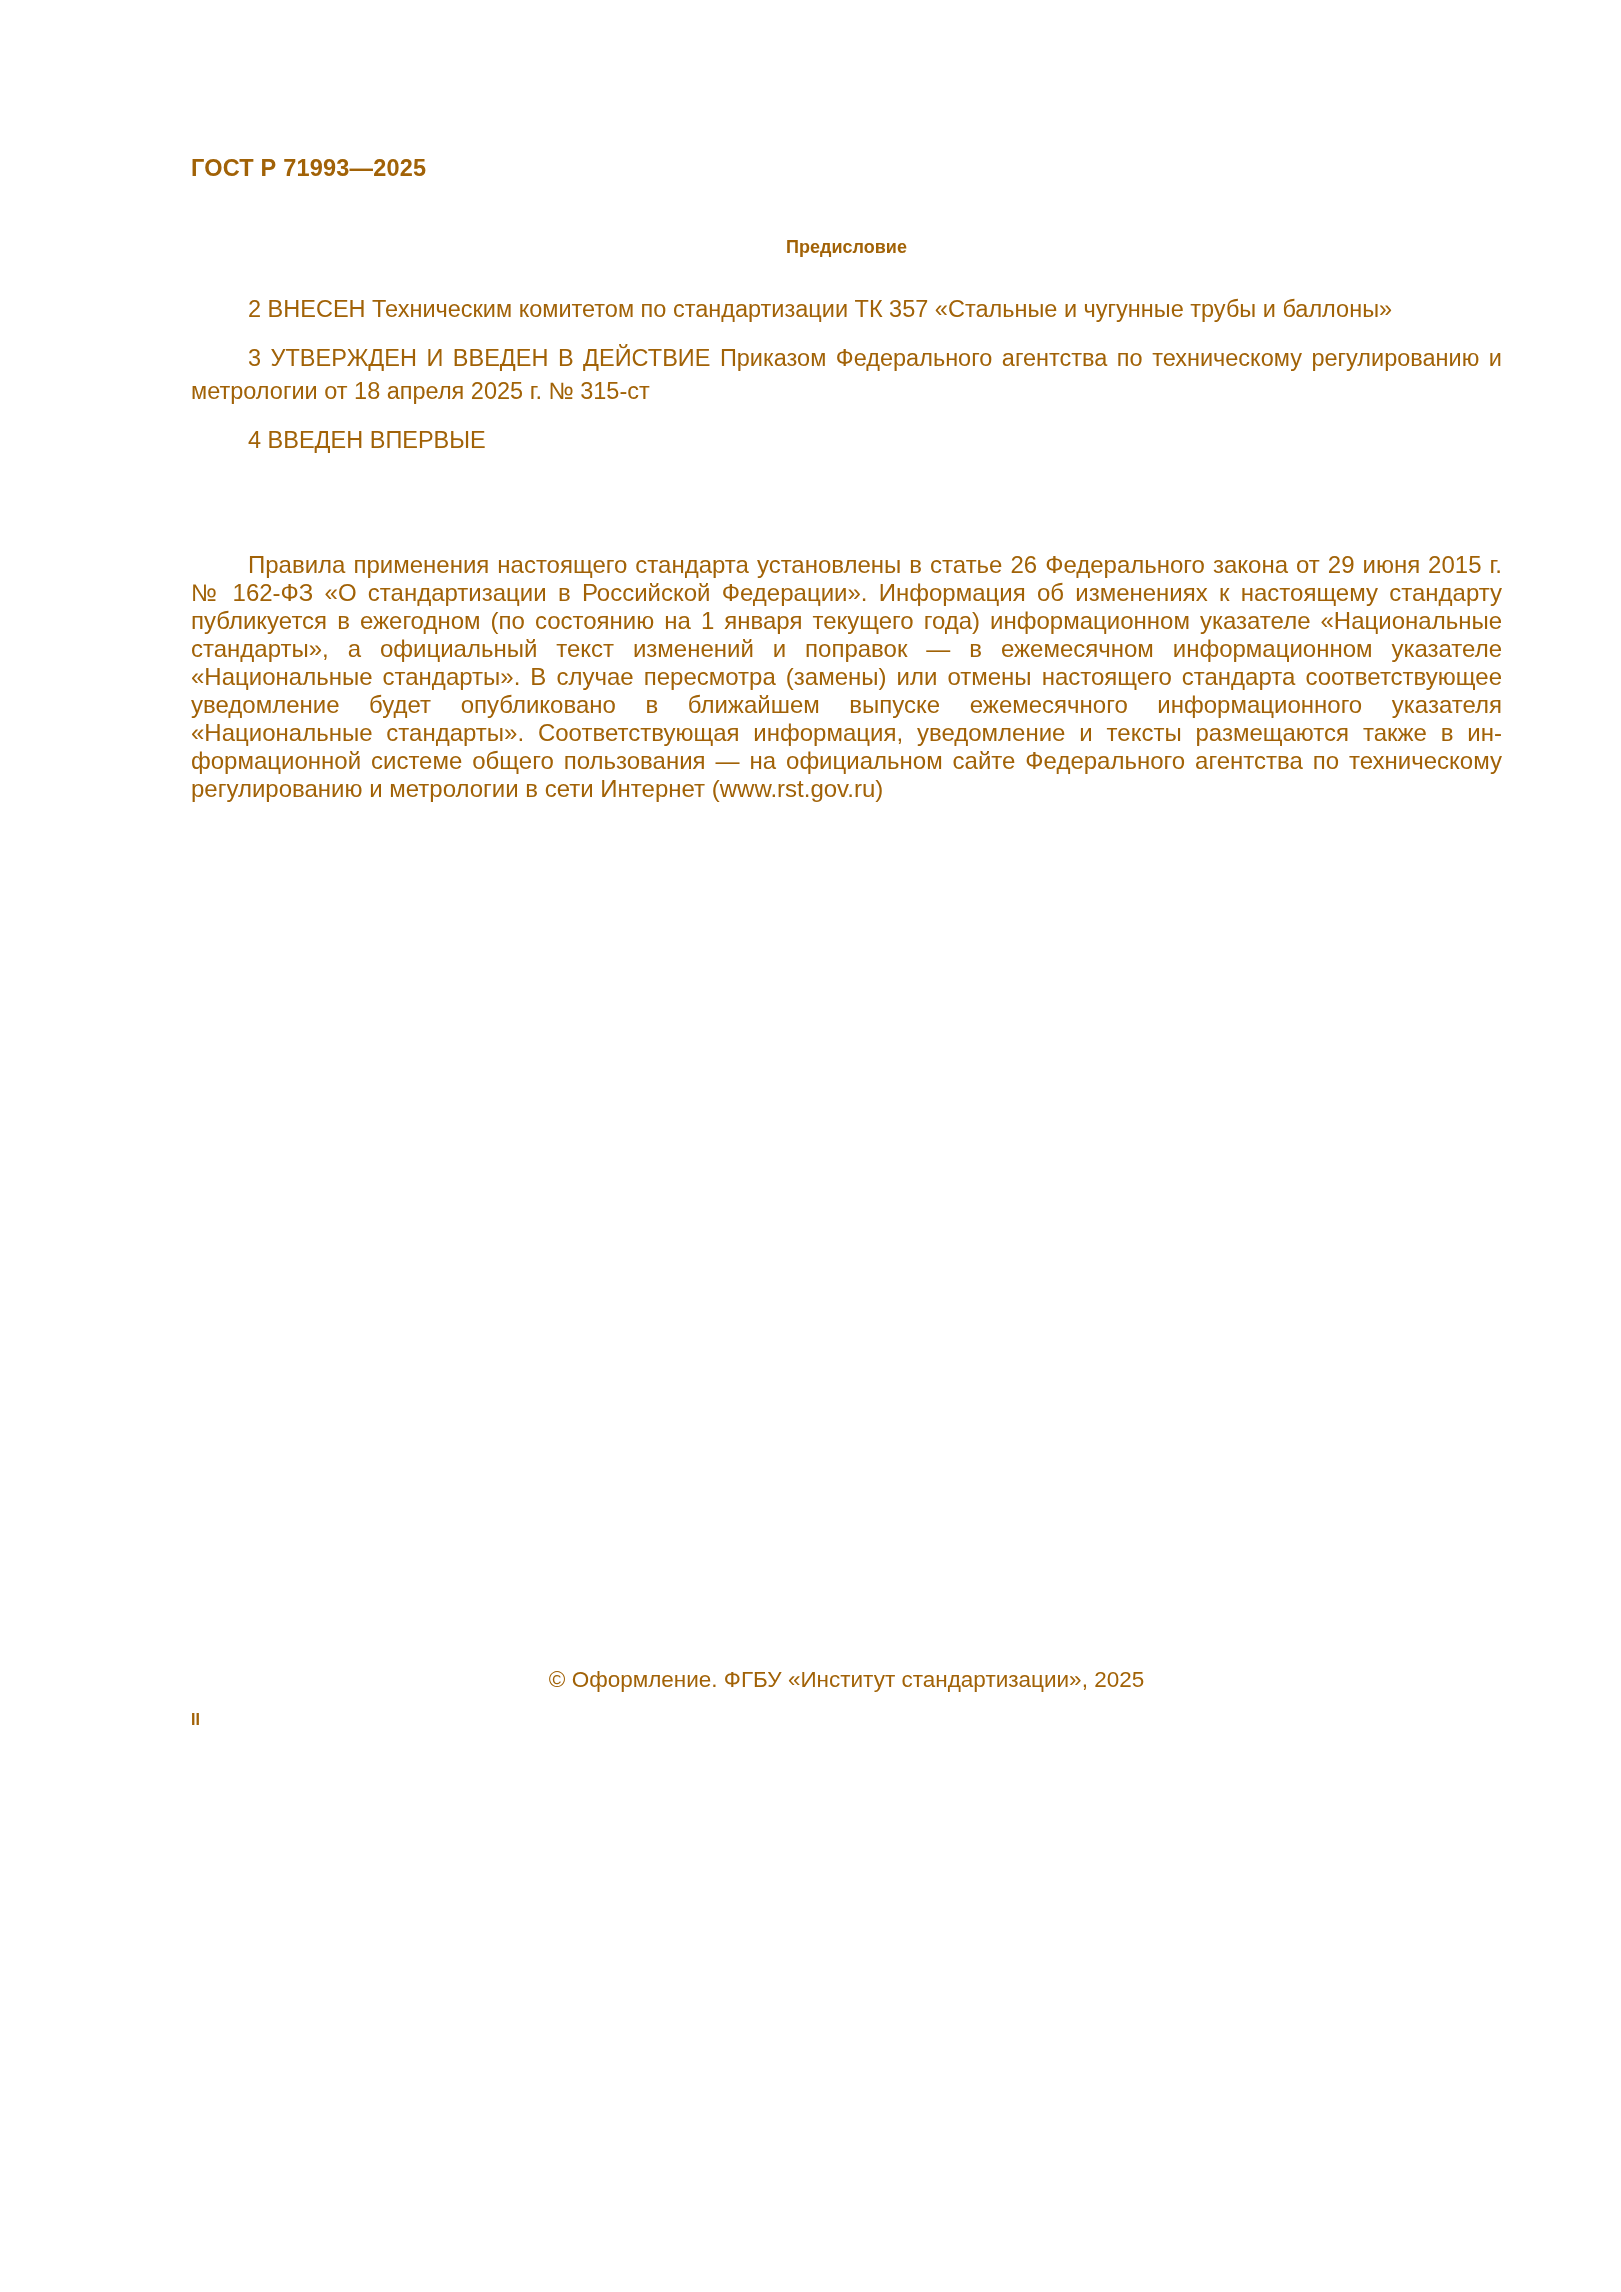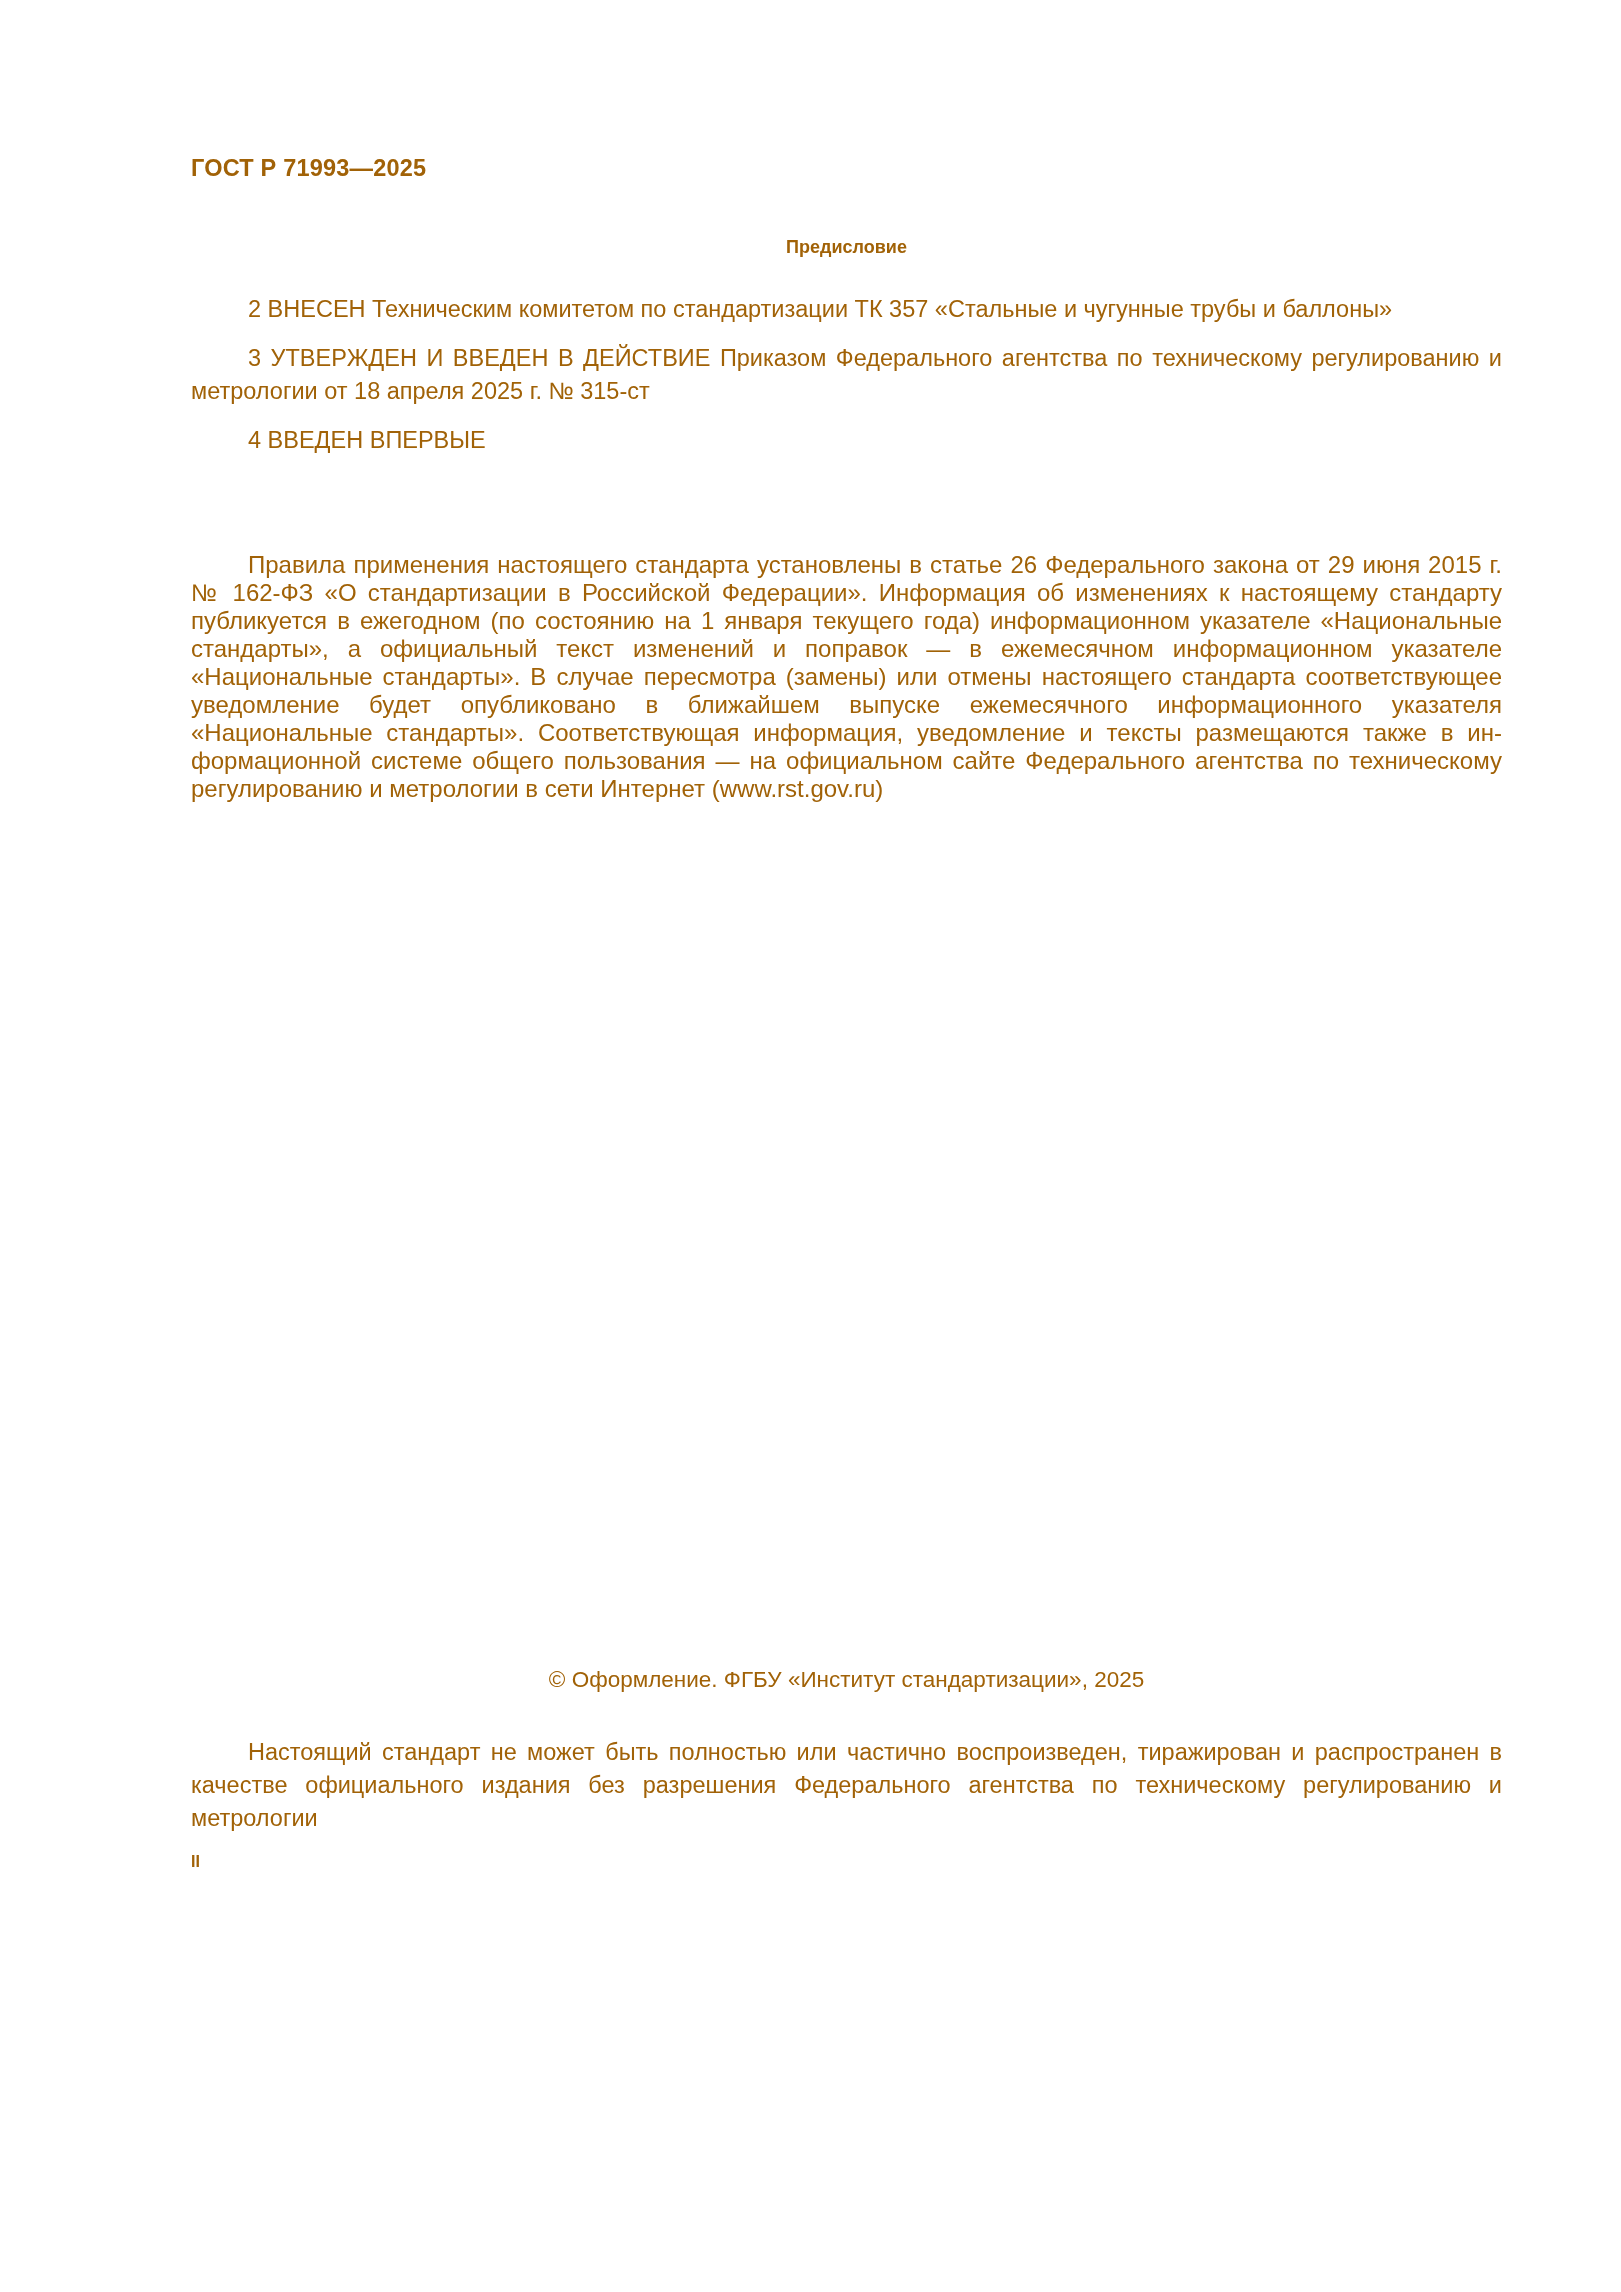--- a/index.html
+++ b/index.html
@@ -74,18 +74,17 @@
   <div class="foreword">
     <p>2 ВНЕСЕН Техническим комитетом по стандартизации ТК 357 «Стальные и чугунные трубы и баллоны»</p>
     <p>3 УТВЕРЖДЕН И ВВЕДЕН В ДЕЙСТВИЕ Приказом Федерального агентства по техническому регулированию и метрологии от 18 апреля 2025 г. № 315-ст</p>
     <p>4 ВВЕДЕН ВПЕРВЫЕ</p>
   </div>
 
   <div class="legal-notice">Правила применения настоящего стандарта установлены в статье 26 Федерального закона от 29 июня 2015 г. № 162-ФЗ «О стандартизации в Российской Федерации». Информация об из­менениях к настоящему стандарту публикуется в ежегодном (по состоянию на 1 января текущего года) информационном указателе «Национальные стандарты», а официальный текст изменений и поправок — в ежемесячном информационном указателе «Национальные стандарты». В случае пересмотра (замены) или отмены настоящего стандарта соответствующее уведомление будет опубликовано в ближайшем выпуске ежемесячного информационного указателя «Национальные стандарты». Соответствующая информация, уведомление и тексты размещаются также в ин­формационной системе общего пользования — на официальном сайте Федерального агентства по техническому регулированию и метрологии в сети Интернет (www.rst.gov.ru)</div>
 
   <div class="copyright-line">© Оформление. ФГБУ «Институт стандартизации», 2025</div>
 
-  <div class="repro-notice">Настоящий стандарт не может быть полностью или частично воспроизведен, тиражирован и рас­пространен в качестве официального издания без разрешения Федерального агентства по техническо­му регулированию и метрологии</div>
 
   <div class="page-number">II</div>
 
 </div>
 
 
 </body></html>

